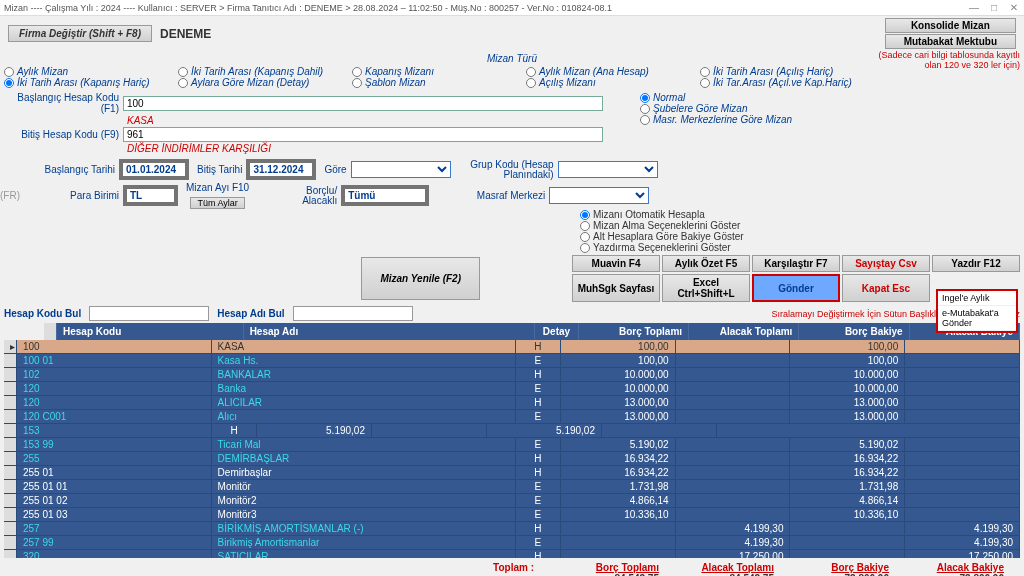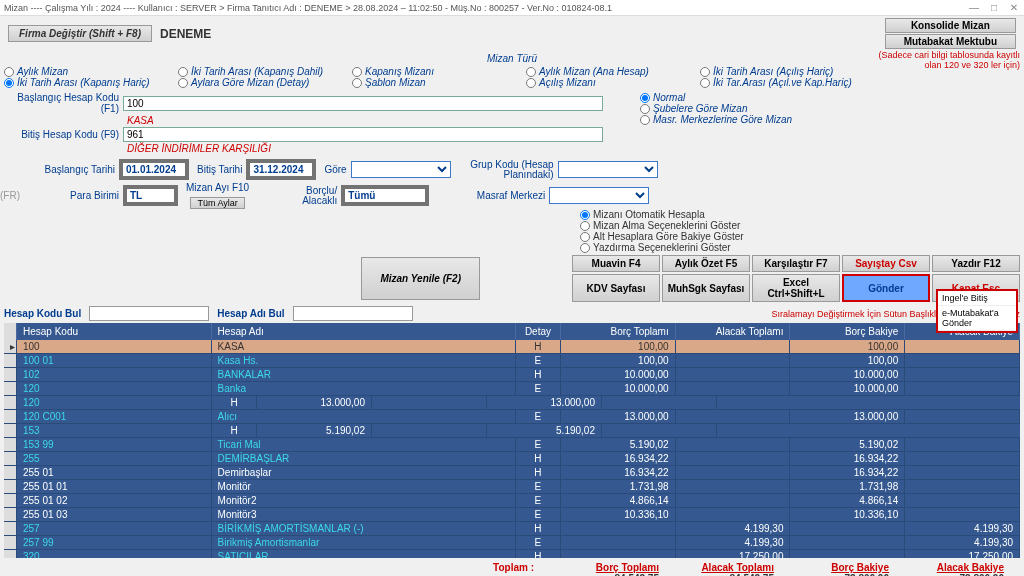--- a/index.html
+++ b/index.html
@@ -43,21 +43,21 @@
 .action-btn { background: linear-gradient(#e8e8e8,#d0d0d0); border: 1px solid #999; padding: 2px 4px; font-weight: bold; width: 88px; text-align: center; }
 .action-btn.red { color: #c00; }
 .action-btn.gonder { background: #6fa8ff; border: 2px solid #c00; color: #003d8f; }
 .dropdown-menu { position: absolute; right: 6px; top: 36px; background: #fff; border: 2px solid #c00; width: 82px; z-index: 10; }
 .dropdown-menu div { padding: 2px 4px; font-size: 9px; border-bottom: 1px solid #eee; }
 .search-row { display: flex; gap: 8px; padding: 2px 4px; align-items: center; }
 .search-label { font-weight: bold; color: #003d8f; }
 .search-input { border: 1px solid #999; padding: 1px; width: 120px; }
 .hint-text { margin-left: auto; color: #c00; font-size: 9px; }
 .grid { margin: 0 4px; }
-.grid-header { display: flex; background: #34588f; color: #fff; font-weight: normal; }
+.grid-header { display: flex; background: #34588f; color: #fff; font-weight: bold; margin-left: 40px; }
 .grid-header > div { padding: 3px 6px; border-right: 1px solid #4a6a9f; }
 .col-kod { width: 195px; }
 .col-ad { width: 305px; }
 .col-detay { width: 45px; text-align: center; }
 .col-num { width: 115px; text-align: right; }
 .grid-body { height: 218px; overflow-y: auto; background: #34588f; }
 .grid-row { display: flex; color: #fff; border-bottom: 1px solid #2a4a7a; font-size: 10px; }
 .grid-row > div { padding: 1px 6px; border-right: 1px solid #2a4a7a; overflow: hidden; white-space: nowrap; }
 .grid-row.sel { background: #d9a888; color: #333; }
 .grid-row .cyan { color: #3dd9e8; }
@@ -243,28 +243,27 @@
   </div>
 
 <div class="action-row">
   <button class="mizan-yenile">Mizan Yenile (F2)</button>
   <div id="actions-grid" style="display:grid;grid-template-columns:repeat(5,88px);gap:2px">
       <button class="action-btn">Muavin F4</button>
       <button class="action-btn">Aylık Özet F5</button>
       <button class="action-btn">Karşılaştır F7</button>
       <button class="action-btn red">Sayıştay Csv</button>
       <button class="action-btn">Yazdır F12</button>
-      <button class="action-btn">KDV Sayfası</button>
       <button class="action-btn">MuhSgk Sayfası</button>
       <button class="action-btn">Excel Ctrl+Shift+L</button>
       <button class="action-btn gonder">Gönder</button>
       <button class="action-btn red">Kapat Esc</button>
     </div>
   <div class="dropdown-menu">
-    <div>Ingel'e Bitiş</div>
+    <div>Ingel'e Aylık</div>
     <div>e-Mutabakat'a Gönder</div>
   </div>
 </div>
 
 <div class="search-row">
   <span class="search-label">Hesap Kodu Bul</span>
   <input class="search-input" style="">
   <span class="search-label">Hesap Adı Bul</span>
   <input class="search-input" style="">
   <span class="hint-text">Sıralamayı Değiştirmek İçin Sütun Başlıklarına Tıklayabilirsiniz</span>
@@ -318,20 +317,21 @@
     <div class="col-ad cyan">Banka</div>
     <div class="col-detay">E</div>
     <div class="col-num">10.000,00</div>
     <div class="col-num"></div>
     <div class="col-num">10.000,00</div>
     <div class="col-num"></div>
       </div>
       <div class="grid-row">
         <div class="row-marker"></div>
     <div class="col-kod cyan">120</div>
+    <div class="col-ad cyan">ALICILAR</div>
     <div class="col-detay">H</div>
     <div class="col-num">13.000,00</div>
     <div class="col-num"></div>
     <div class="col-num">13.000,00</div>
     <div class="col-num"></div>
       </div>
       <div class="grid-row">
         <div class="row-marker"></div>
     <div class="col-kod cyan">120 C001</div>
     <div class="col-ad cyan">Alıcı</div>

